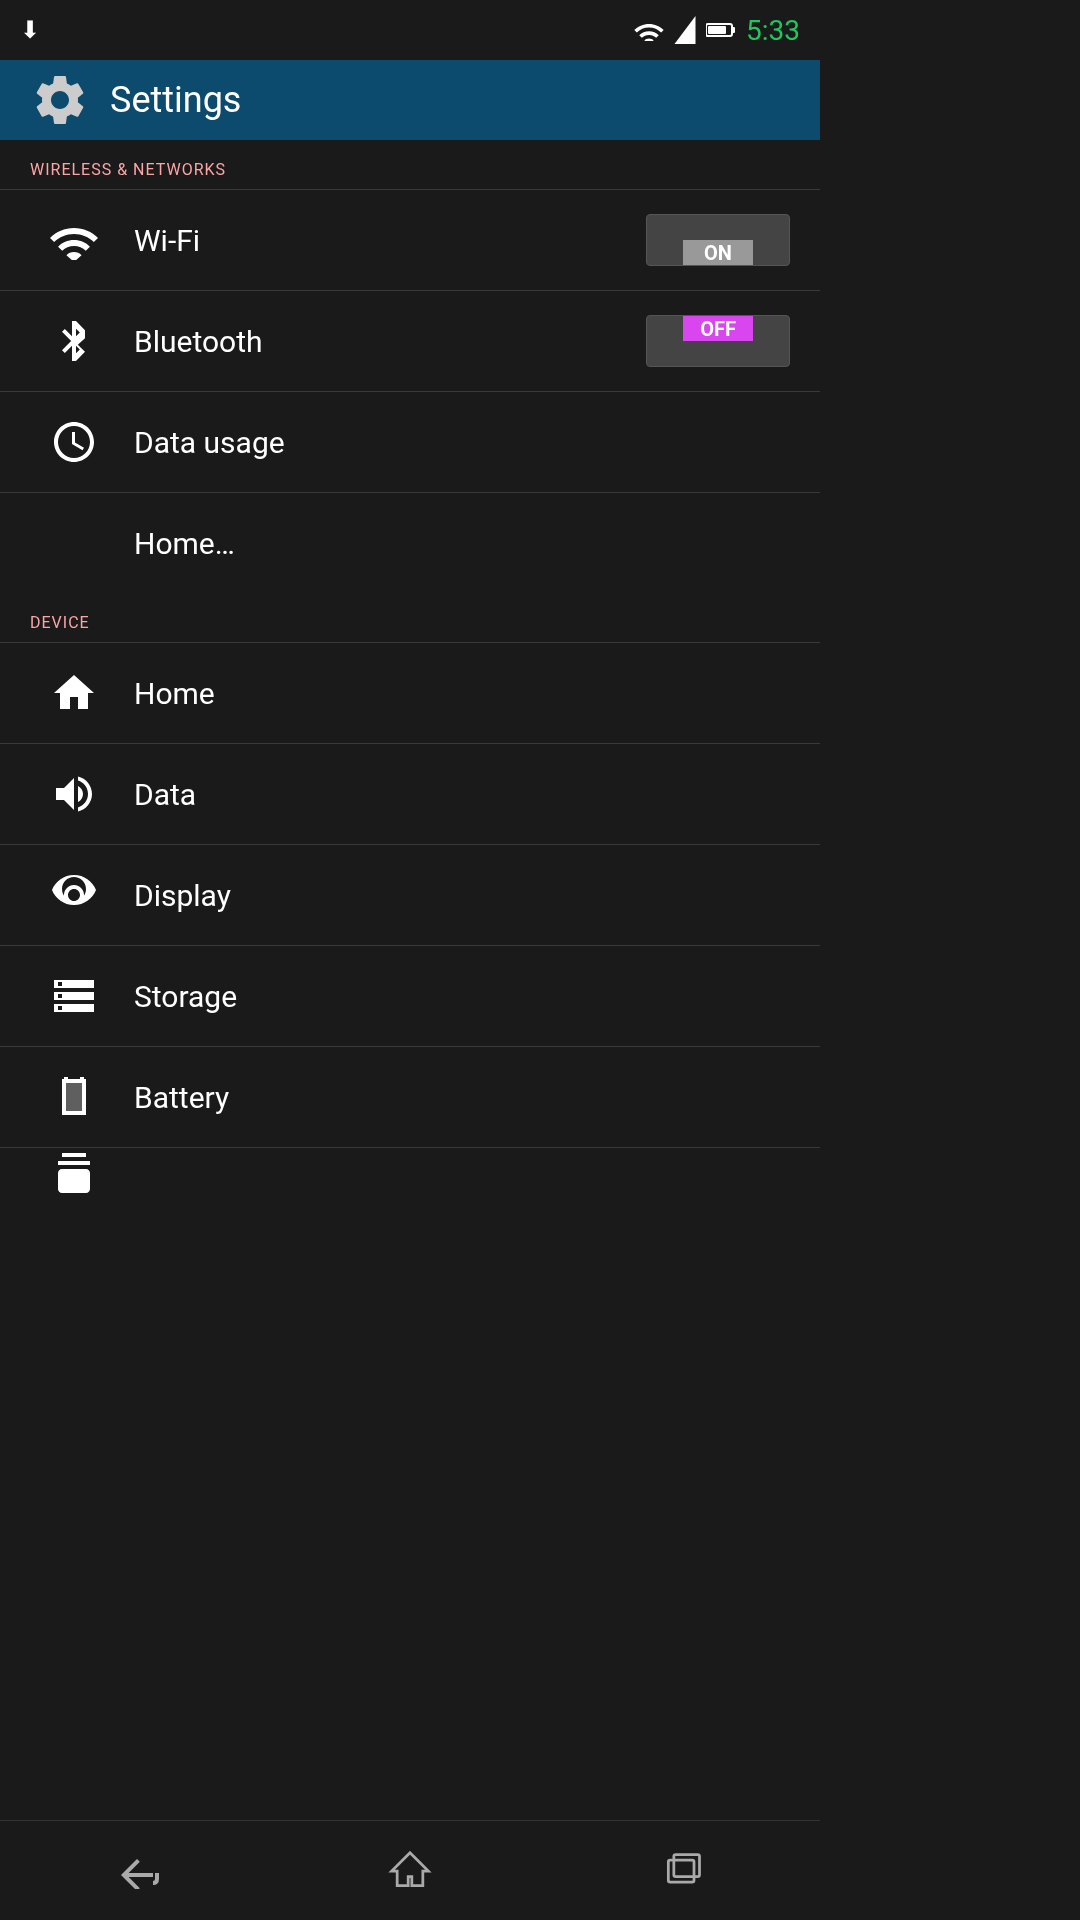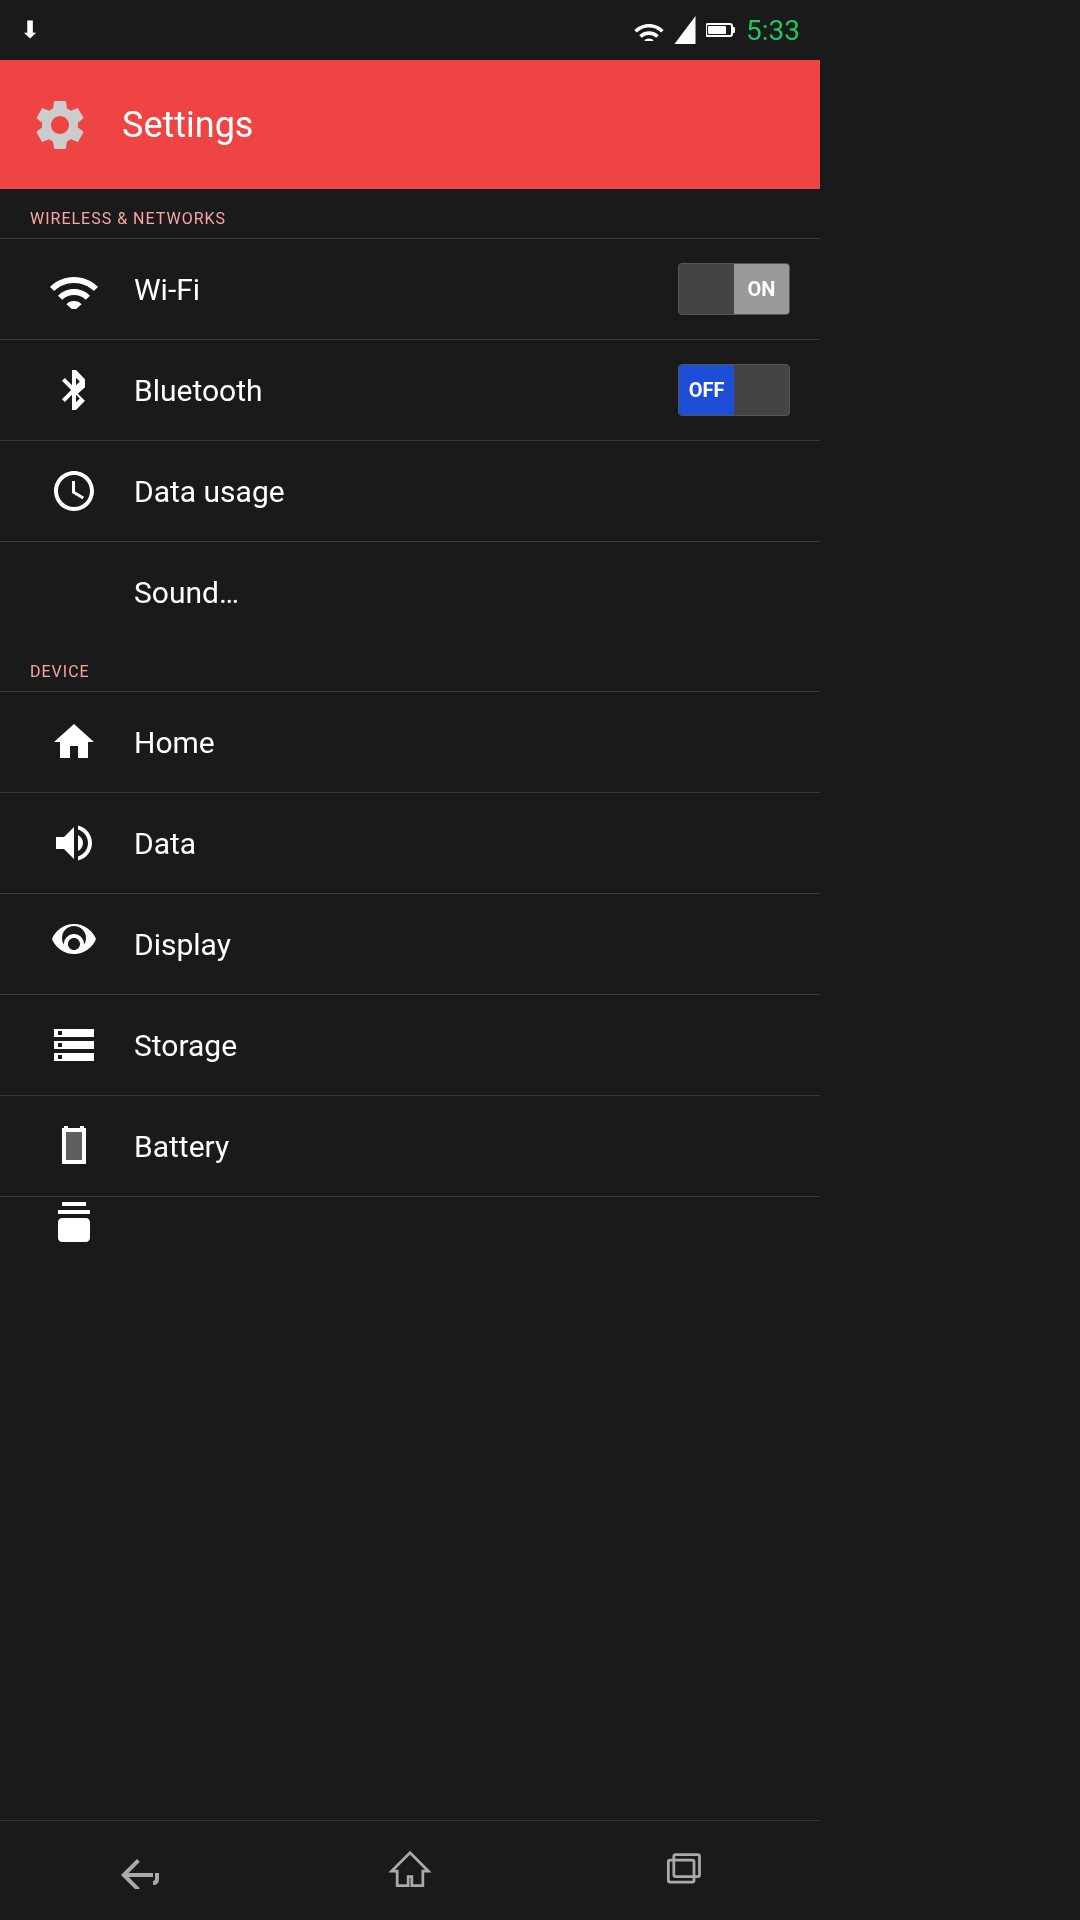--- a/index.html
+++ b/index.html
@@ -45,26 +45,26 @@
 
     .status-time {
       font-size: 28px;
       font-weight: 400;
       color: #22c55e;
     }
 
     
     .app-header {
       width: 100%;
-      height: 129px;
-      background-color: #ef4444;
+      height: 80px;
+      background-color: #0c4a6e;
       display: flex;
       align-items: center;
       padding: 0 30px;
-      gap: 32px;
+      gap: 20px;
     }
 
     .app-header-title {
       font-size: 36px;
       font-weight: 400;
       color: #ffffff;
     }
 
     
     .section-header {
@@ -105,27 +105,28 @@
 
     .settings-item-label {
       font-size: 30px;
       font-weight: 400;
       color: #ffffff;
       flex: 1;
     }
 
     
     .toggle-switch {
-      width: 112px;
+      width: 144px;
       height: 52px;
       border-radius: 4px;
       display: flex;
       align-items: center;
       overflow: hidden;
       border: 1px solid #555;
+      flex-direction: column;
     }
 
     .toggle-on {
       background-color: #444;
     }
 
     .toggle-off {
       background-color: #444;
     }
 
@@ -159,21 +160,21 @@
       align-items: center;
       justify-content: center;
       font-size: 20px;
       font-weight: 700;
       color: #ffffff;
     }
 
     .toggle-knob-off {
       width: 70px;
       height: 100%;
-      background-color: #1d4ed8;
+      background-color: #d946ef;
       display: flex;
       align-items: center;
       justify-content: center;
       font-size: 20px;
       font-weight: 700;
       color: #ffffff;
     }
 
     
     .nav-bar {
@@ -280,21 +281,21 @@
       <svg width="48" height="48" viewBox="0 0 24 24">
         <path d="M12 2C6.48 2 2 6.48 2 12s4.48 10 10 10 10-4.48 10-10S17.52 2 12 2zm0 18c-4.42 0-8-3.58-8-8s3.58-8 8-8 8 3.58 8 8-3.58 8-8 8zm.5-13H11v6l5.25 3.15.75-1.23-4.5-2.67V7z" fill="#fff"></path>
       </svg>
     </div>
     <span class="settings-item-label">Data usage</span>
   </div>
   <div class="divider"></div>
 
   <div class="settings-item">
     <div class="settings-item-icon" style="width:60px;"></div>
-    <span class="settings-item-label">Sound…</span>
+    <span class="settings-item-label">Home…</span>
   </div>
 
   <div class="section-header">DEVICE</div>
   <div class="divider"></div>
 
   <div class="settings-item">
     <div class="settings-item-icon">
       <svg width="48" height="48" viewBox="0 0 24 24">
         <path d="M10 20v-6h4v6h5v-8h3L12 3 2 12h3v8z" fill="#fff"></path>
       </svg>

